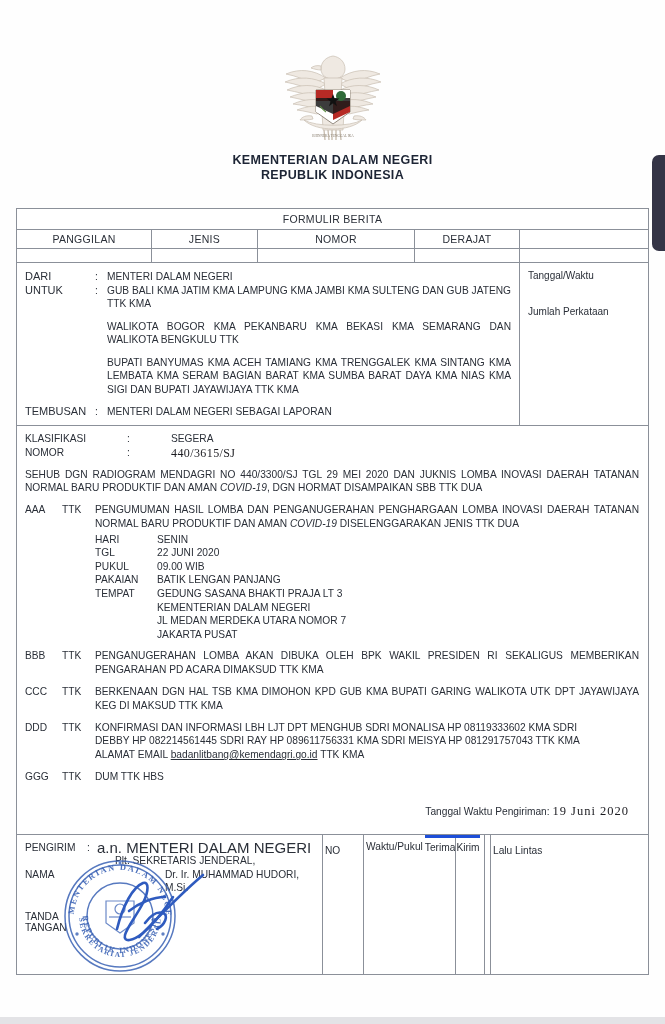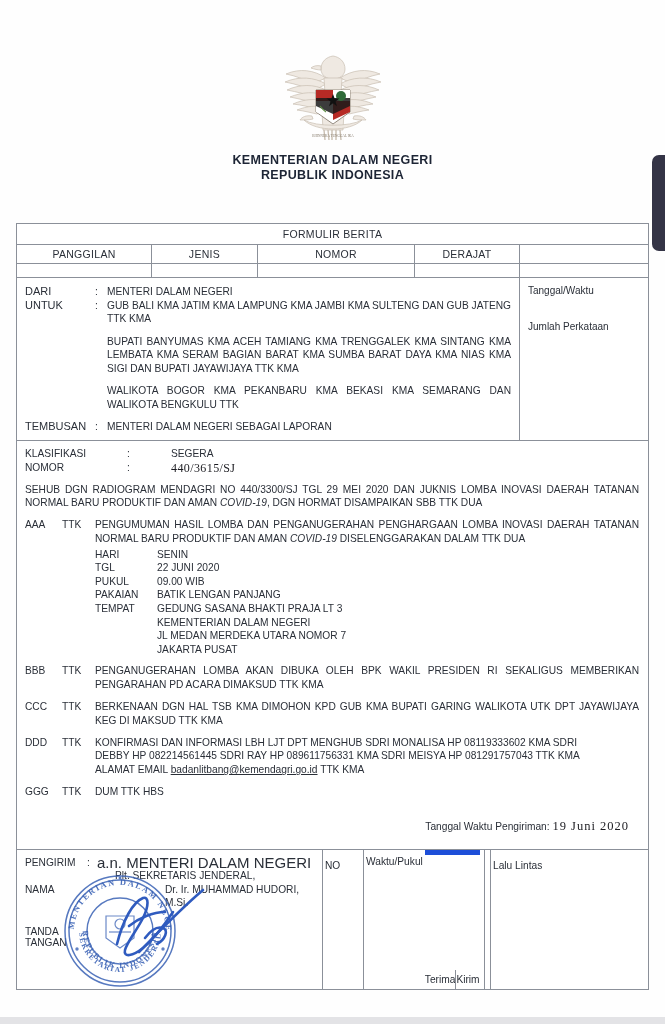--- a/index.html
+++ b/index.html
@@ -49,21 +49,21 @@
     font-weight: bold;
     letter-spacing: 0.35px;
     color: #1d2535;
     line-height: 15px;
   }
 
   
   .doc-table {
     position: absolute;
     left: 16px;
-    top: 223px;
+    top: 208px;
     width: 633px;
     border: 1px solid #8b9099;
     background: #fff;
   }
   .row { display: flex; }
   .bt { border-top: 1px solid #8b9099; }
   .bl { border-left: 1px solid #8b9099; }
 
   .title-cell {
     flex: 1;
@@ -182,21 +182,21 @@
 
   .fcol { display: flex; flex-direction: row; }
   .fhead {
     text-align: center;
     font-size: 10.2px;
     color: #2a2f38;
     padding: 5px 2px;
     line-height: 13px;
   }
   .fhead-tall { padding: 9px 2px; }
-  .fsub-wrap { display: flex; border-top: 5px solid #1d4ed8; align-items: flex-end; }
+  .fsub-wrap { display: flex; border-top: 3px solid #1d4ed8; }
   .fsub {
     flex: 1;
     text-align: center;
     font-size: 10.2px;
     color: #2a2f38;
     padding: 4px 0;
   }
   .fsub + .fsub { border-left: 1px solid #8b9099; }
   .fbody { flex: 1; display: flex; }
   .fbody .half { flex: 1; }
@@ -307,22 +307,22 @@
           <div class="addr-row">
             <div class="addr-key">DARI</div>
             <div class="addr-colon">:</div>
             <div class="addr-val">MENTERI DALAM NEGERI</div>
           </div>
           <div class="addr-row">
             <div class="addr-key">UNTUK</div>
             <div class="addr-colon">:</div>
             <div class="addr-val">
               <p>GUB BALI KMA JATIM KMA LAMPUNG KMA JAMBI KMA SULTENG DAN GUB JATENG TTK KMA</p>
+              <p>WALIKOTA BOGOR KMA PEKANBARU  KMA BEKASI KMA SEMARANG  DAN WALIKOTA BENGKULU TTK</p>
               <p>BUPATI BANYUMAS KMA ACEH TAMIANG KMA TRENGGALEK KMA SINTANG KMA LEMBATA KMA SERAM BAGIAN BARAT KMA SUMBA BARAT DAYA KMA NIAS KMA SIGI DAN BUPATI JAYAWIJAYA TTK KMA</p>
-              <p>WALIKOTA BOGOR KMA PEKANBARU  KMA BEKASI KMA SEMARANG  DAN WALIKOTA BENGKULU TTK</p>
             </div>
           </div>
           <div class="addr-gap"></div>
           <div class="addr-row">
             <div class="addr-key">TEMBUSAN</div>
             <div class="addr-colon">:</div>
             <div class="addr-val">MENTERI DALAM NEGERI SEBAGAI LAPORAN</div>
           </div>
         </div>
       </div>
@@ -348,21 +348,21 @@
     <div class="content-block">
       <div class="para">
         <span>SEHUB DGN RADIOGRAM MENDAGRI NO 440/3300/SJ TGL 29 MEI 2020 DAN JUKNIS LOMBA INOVASI DAERAH</span>
         <span>TATANAN NORMAL BARU PRODUKTIF DAN AMAN </span><i>COVID-19</i><span>, DGN HORMAT DISAMPAIKAN SBB TTK DUA</span>
       </div>
 
       <div class="lettered">
         <div class="lt-code">AAA</div>
         <div class="lt-ttk">TTK</div>
         <div class="lt-text">
-          <span>PENGUMUMAN HASIL LOMBA DAN PENGANUGERAHAN PENGHARGAAN LOMBA INOVASI DAERAH TATANAN NORMAL BARU PRODUKTIF DAN AMAN </span><i>COVID-19</i><span> DISELENGGARAKAN DALAM TTK DUA</span>
+          <span>PENGUMUMAN HASIL LOMBA DAN PENGANUGERAHAN PENGHARGAAN LOMBA INOVASI DAERAH TATANAN NORMAL BARU PRODUKTIF DAN AMAN </span><i>COVID-19</i><span> DISELENGGARAKAN JENIS TTK DUA</span>
           <div class="detail-list">
             <div class="detail-row">
               <div class="detail-key">HARI</div>
               <div class="detail-val">SENIN</div>
             </div>
             <div class="detail-row">
               <div class="detail-key">TGL</div>
               <div class="detail-val">22 JUNI 2020</div>
             </div>
             <div class="detail-row">

